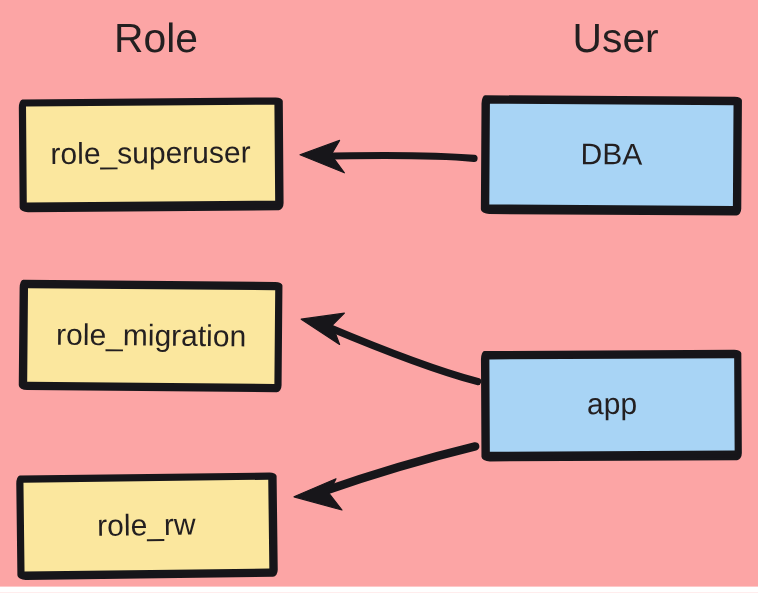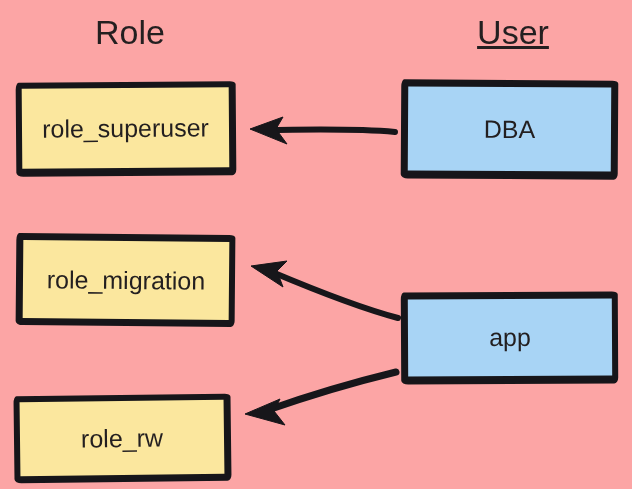--- a/index.html
+++ b/index.html
@@ -20,21 +20,21 @@
   .col-heading {
     position: absolute;
     font-size: 34px;
     color: #231f20;
     font-weight: 400;
     letter-spacing: 0px;
     white-space: nowrap;
     text-align: center;
   }
   #heading-role  { left: 60px;  top: 13px; width: 140px; }
-  #heading-user  { left: 443px; top: 13px; width: 140px; text-decoration: underline; }
+  #heading-user  { left: 443px; top: 13px; width: 140px; }
 
   
   .node {
     position: absolute;
     box-sizing: border-box;
     display: flex;
     align-items: center;
     justify-content: center;
     color: #231f20;
     font-size: 25px;

